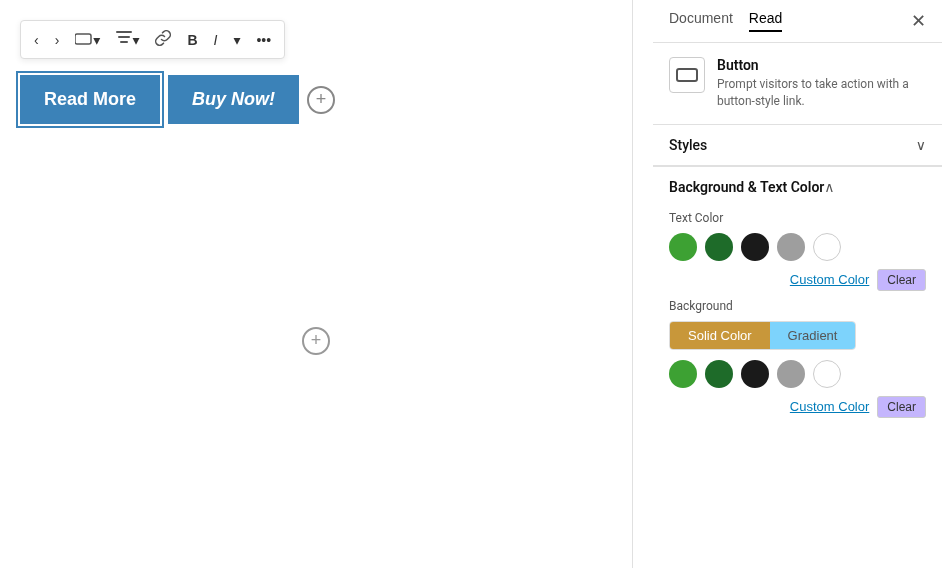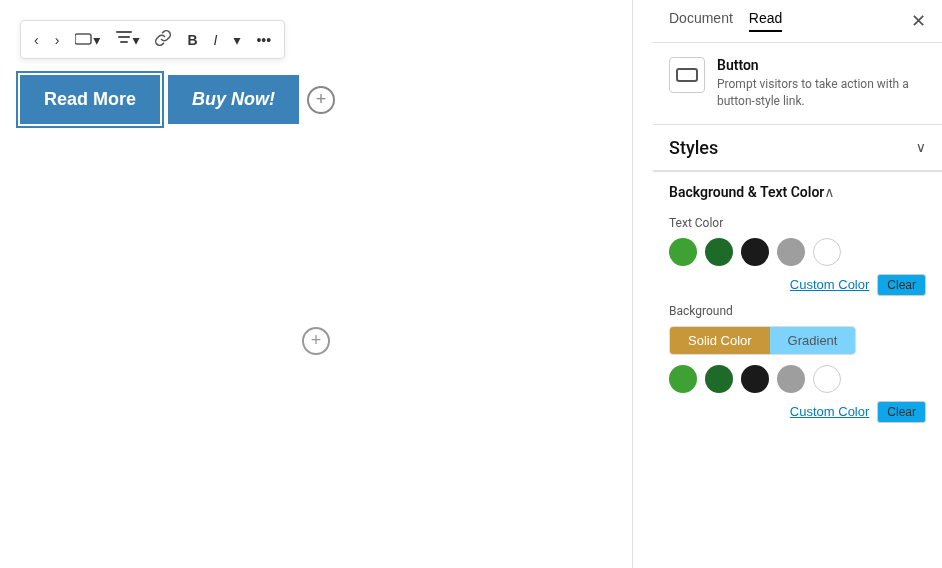--- a/index.html
+++ b/index.html
@@ -196,21 +196,21 @@
       border-bottom: 1px solid #e0e0e0;
     }
     .section-header {
       display: flex;
       align-items: center;
       justify-content: space-between;
       padding: 12px 16px;
       cursor: pointer;
     }
     .section-header .section-title {
-      font-size: 18px;
+      font-size: 14px;
       font-weight: 500;
       color: #111;
     }
     .chevron {
       font-size: 14px;
       color: #555;
     }
 
     
     .bg-text-section {
@@ -269,21 +269,21 @@
       cursor: pointer;
       background: none;
       border: none;
     }
     .clear-btn {
       font-size: 12px;
       color: #333;
       border: 1px solid #ccc;
       border-radius: 3px;
       padding: 3px 9px;
-      background: #0ea5e9;
+      background: #c4b5fd;
       cursor: pointer;
     }
 
     
     .bg-subsection {
       margin-top: 8px;
     }
     .bg-toggle {
       display: flex;
       gap: 0;

